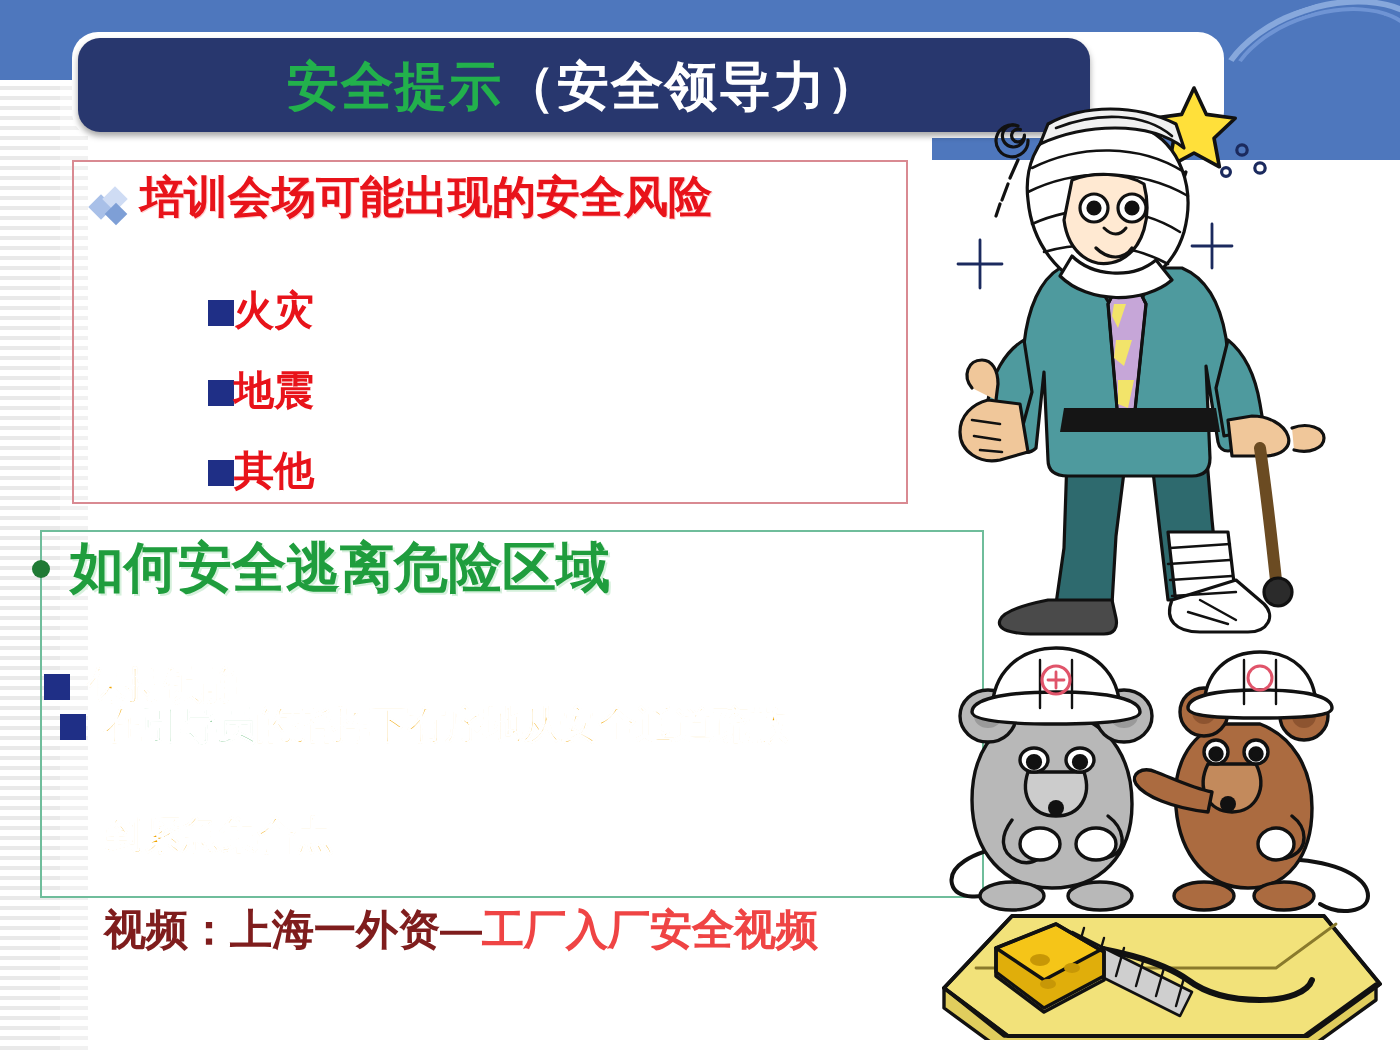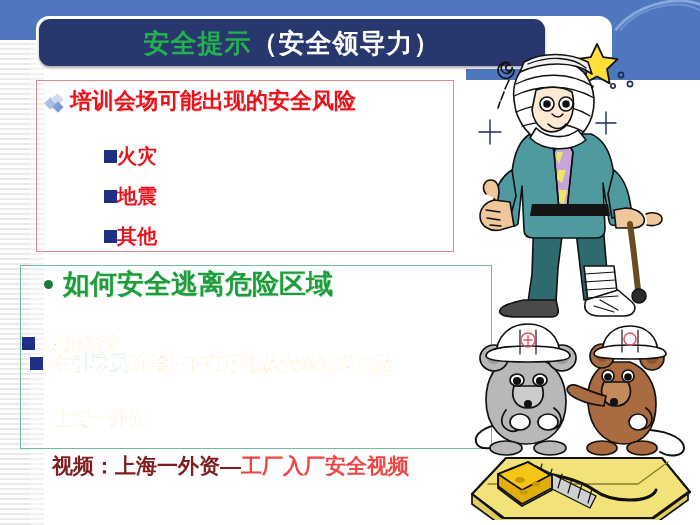--- a/index.html
+++ b/index.html
@@ -83,34 +83,35 @@
   .diamond-bullet{
     width:17px;height:17px;flex:0 0 17px;margin-top:7px;position:relative;
   }
   .diamond-bullet i{position:absolute;background:#a9c0e8;transform:rotate(45deg);display:block;}
   .diamond-bullet i.a{width:9px;height:9px;left:0px;top:4px;}
   .diamond-bullet i.b{width:9px;height:9px;left:7px;top:0px;background:#cfdcf4;}
   .diamond-bullet i.c{width:8px;height:8px;left:8px;top:8px;background:#7e9fd6;}
   .risk-head-text{
     font-size:22px;font-weight:bold;color:#e8131a;line-height:1.15;
     text-shadow:0.5px 0.5px 0 #ffd0d0;
+    font-family:Liberation Mono, monospace;
   }
   .risk-item{
     position:absolute;left:104px;display:flex;align-items:center;
   }
   .sq-bullet{width:13px;height:13px;background:#1f2f86;flex:0 0 13px;}
   .risk-item-text{font-size:20px;font-weight:bold;color:#e8131a;line-height:1;}
 
   
   .green-box{
     position:absolute;left:20px;top:265px;width:470px;height:182px;
     border:1.5px solid #6fbd9b;background:transparent;
   }
   .escape-head{
-    position:absolute;left:44px;top:270px;display:flex;align-items:center;gap:10px;
+    position:absolute;left:16px;top:270px;display:flex;align-items:center;gap:10px;
   }
   .dot-bullet{width:9px;height:9px;border-radius:50%;background:#1f7a34;flex:0 0 9px;}
   .escape-head-text{
     font-size:27px;font-weight:bold;color:#1f9d3d;line-height:1.1;
     text-shadow:1px 1px 0 #d6f0dc;
   }
   .escape-item{position:absolute;display:flex;align-items:flex-start;gap:9px;}
   .escape-item .sq-bullet{margin-top:6px;}
   .escape-text{
     font-size:19px;font-weight:bold;color:#f0a500;line-height:1.35;
@@ -193,21 +194,21 @@
   <div class="escape-item" style="left:22px;top:331px">
     <span class="sq-bullet"></span>
     <span class="escape-text">保持镇静</span>
   </div>
 
   <div class="escape-item" style="left:30px;top:351px">
     <span class="sq-bullet"></span>
     <span class="escape-text"><span>在</span><span class="grn">引导员</span><span>的指挥下有序地从安全通道疏散</span></span>
   </div>
 
-  <div class="escape-cont">上海一外资</div>
+  <div class="escape-cont">到紧急集合点</div>
 
   <div class="video-line">
     <span class="b">视频：上海一外资—</span><span class="g">工厂入厂安全视频</span>
   </div>
 
   <svg class="clip" id="man" viewBox="0 0 218 290">
     <g stroke="#111" stroke-width="1.6" stroke-linejoin="round" stroke-linecap="round">
 
       <g stroke="#1b2a5e" stroke-width="1.4" fill="none">
         <path d="M12 104 l0 -12 M12 104 l0 12 M12 104 l-11 0 M12 104 l11 0"></path>

